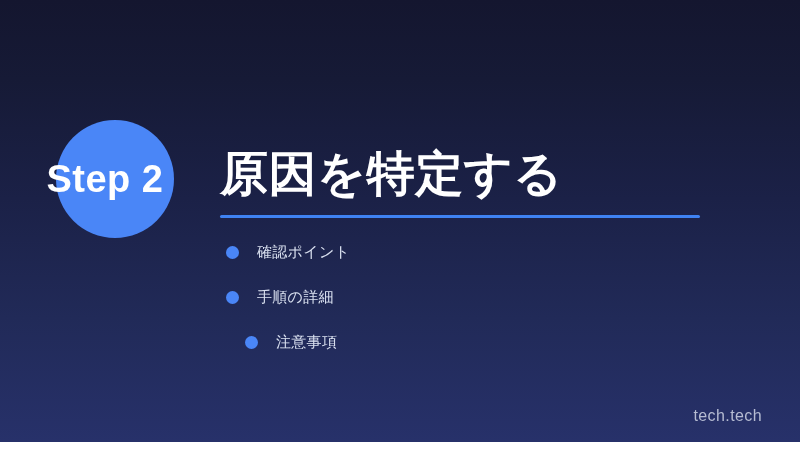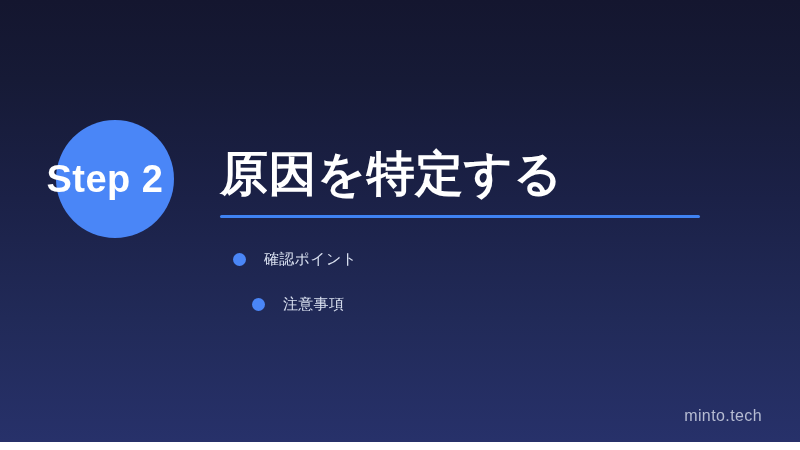--- a/index.html
+++ b/index.html
@@ -80,21 +80,21 @@
     background: #3f82f2;
     border-radius: 2px;
   }
 
   
   #bullet-list {
     position: absolute;
     left: 221px;
     top: 239px;
     list-style: none;
-    margin: 12px;
+    margin: 5px;
     padding: 0;
   }
   .bullet-item {
     display: flex;
     align-items: center;
     height: 16px;
     margin-bottom: 29px;
   }
   .bullet-item:last-child {
     margin-bottom: 0;
@@ -140,19 +140,23 @@
     <div id="title-divider"></div>
   </div>
 
   <ul id="bullet-list">
     <li class="bullet-item">
       <span class="bullet-dot"></span>
       <span class="bullet-text">確認ポイント</span>
     </li>
     <li class="bullet-item">
       <span class="bullet-dot"></span>
+      <span class="bullet-text">手順の詳細</span>
+    </li>
+    <li class="bullet-item">
+      <span class="bullet-dot"></span>
       <span class="bullet-text">注意事項</span>
     </li>
   </ul>
 
-  <div id="watermark">minto.tech</div>
+  <div id="watermark">tech.tech</div>
 
 </div>
 
 </body></html>

